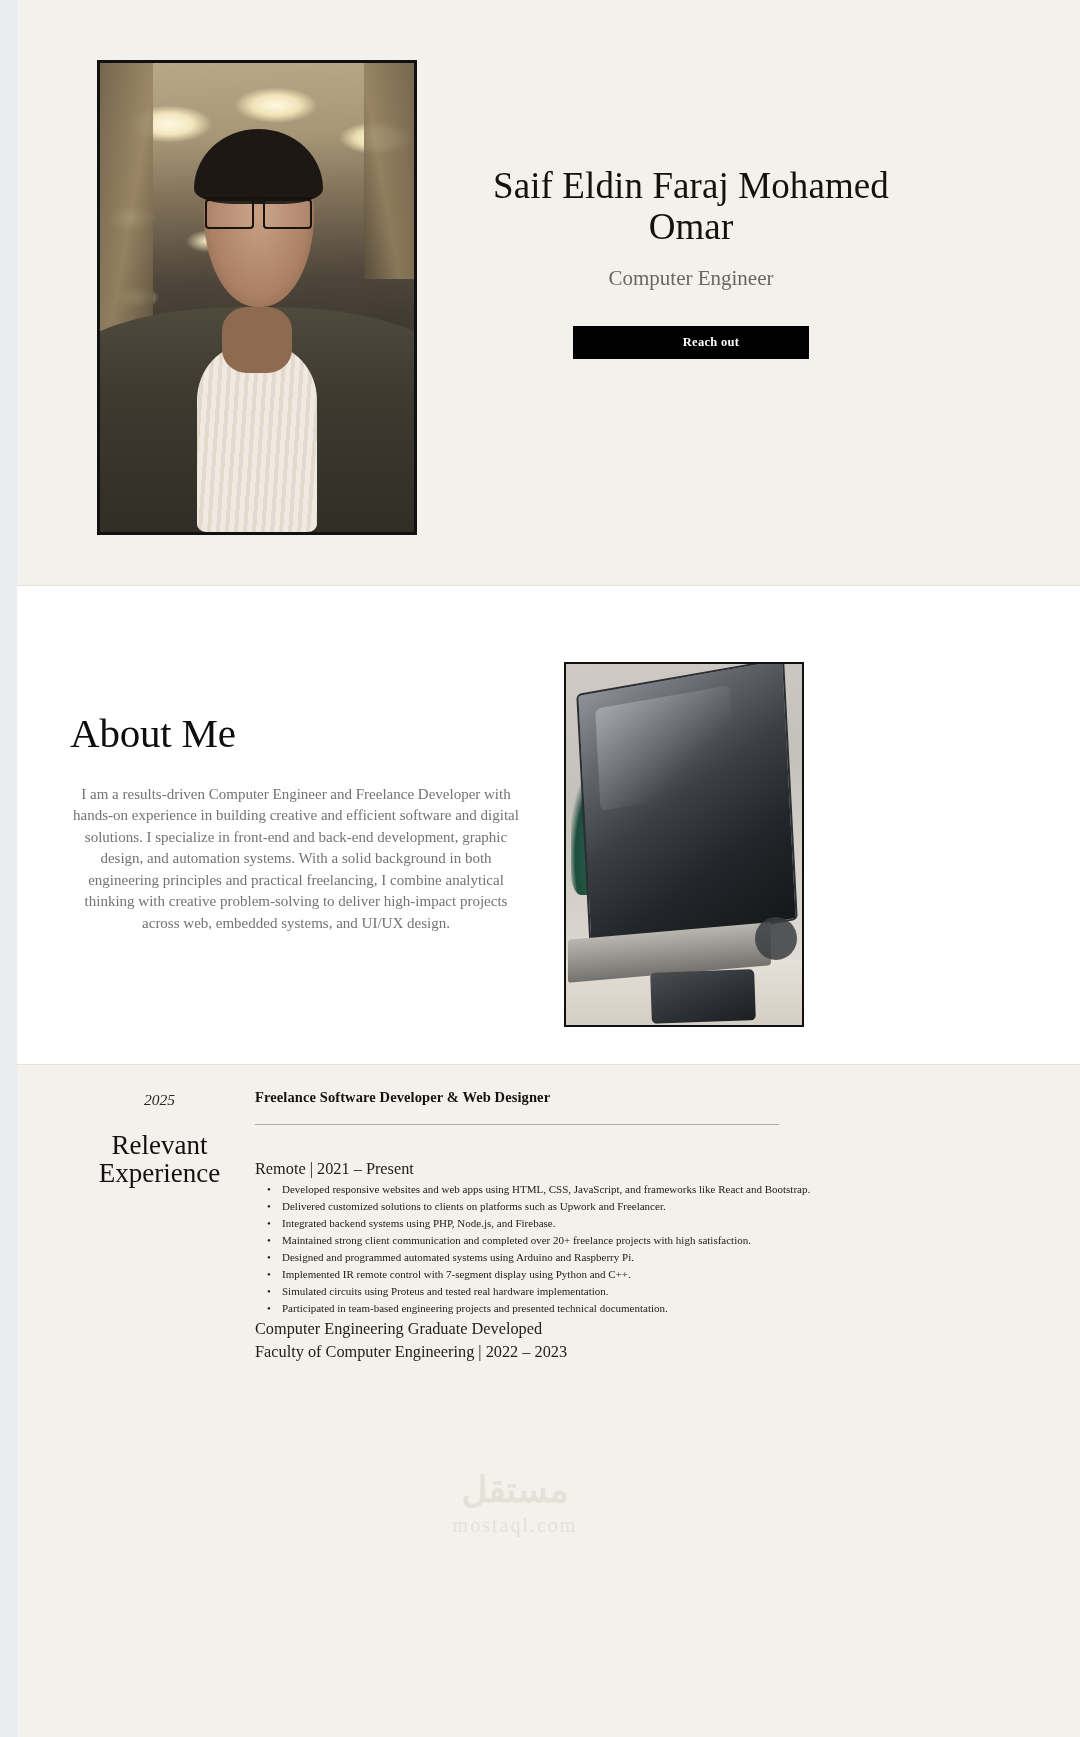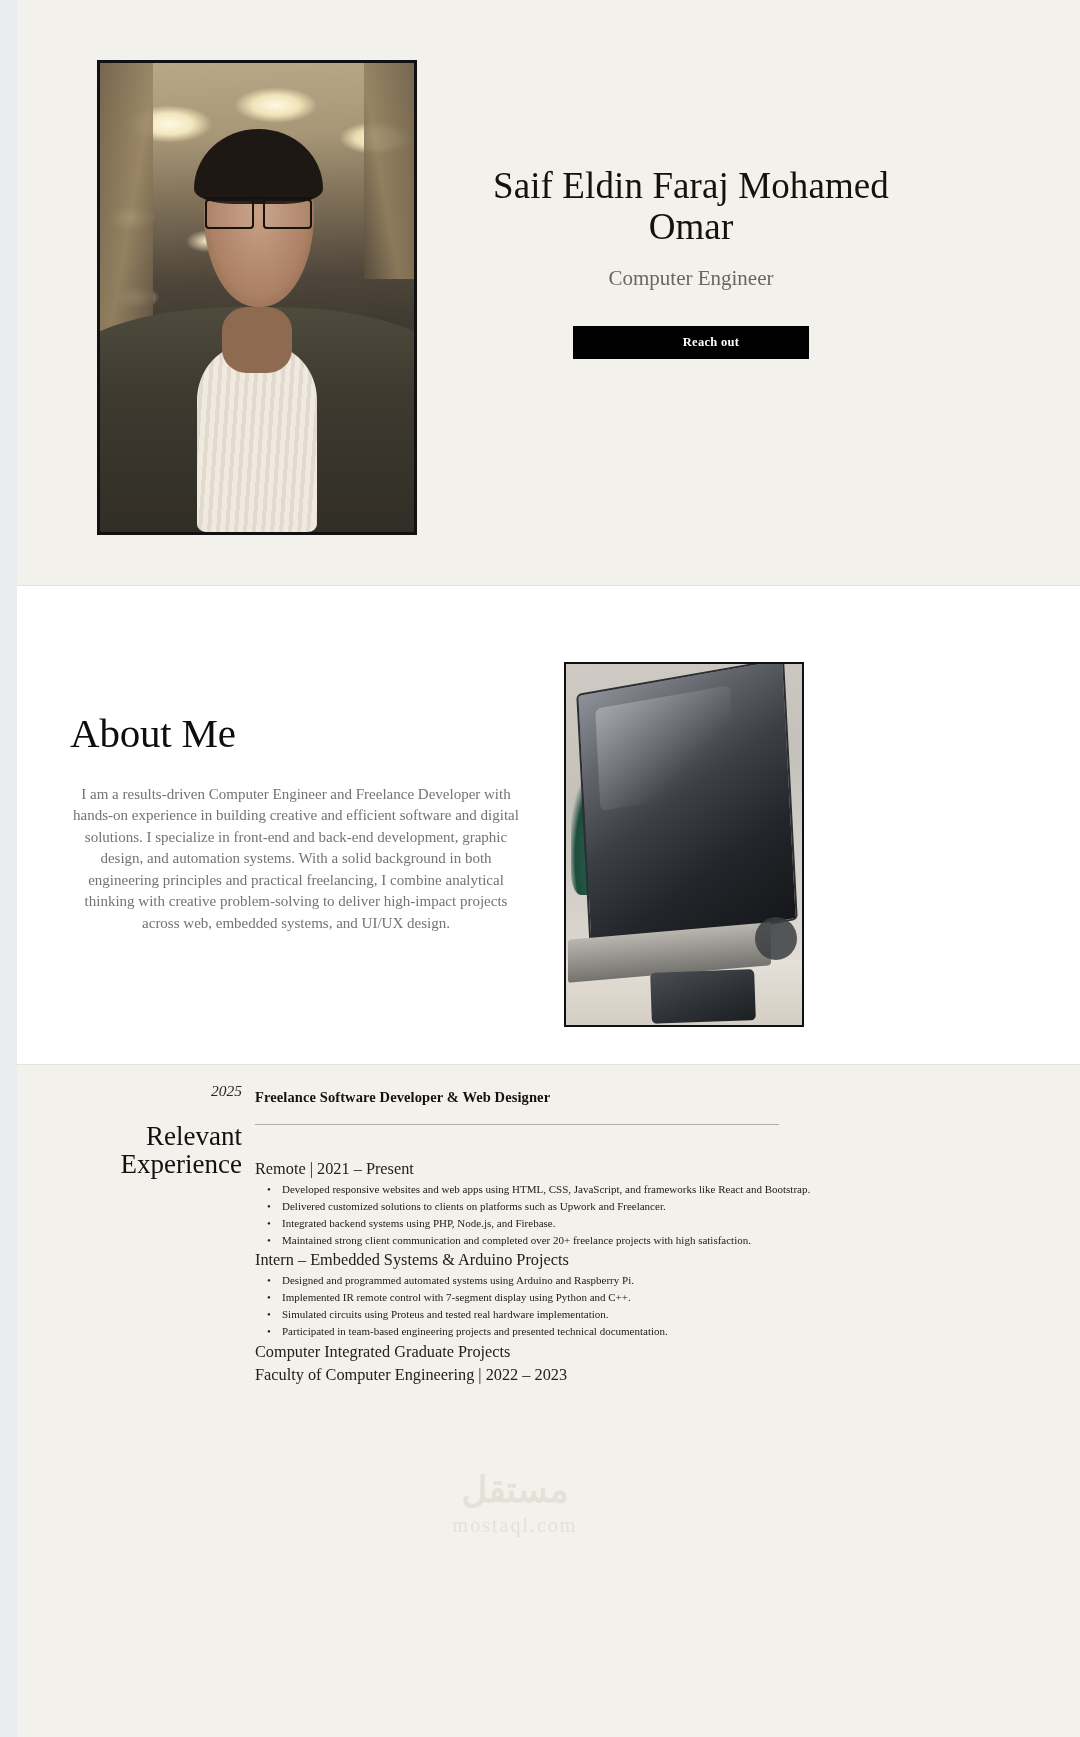--- a/index.html
+++ b/index.html
@@ -208,23 +208,23 @@
   .experience {
     position: relative;
     width: 1063px;
     height: 673px;
     background: #f3f1ec;
     border-top: 1px solid #e6e3dc;
   }
   .exp-left {
     position: absolute;
     left: 60px;
-    top: 17px;
+    top: 26px;
     width: 165px;
-    text-align: right;
+    text-align: center;
   }
   .exp-year {
     font-size: 15.5px;
     font-style: italic;
     color: #2a2724;
   }
   .exp-heading {
     margin-top: 22px;
     font-size: 27px;
     line-height: 1.05;
@@ -348,31 +348,30 @@
         <div class="job-meta">Remote | 2021 – Present</div>
         <ul class="job-list">
           <li>Developed responsive websites and web apps using HTML, CSS, JavaScript, and frameworks like React and Bootstrap.</li>
           <li>Delivered customized solutions to clients on platforms such as Upwork and Freelancer.</li>
           <li>Integrated backend systems using PHP, Node.js, and Firebase.</li>
           <li>Maintained strong client communication and completed over 20+ freelance projects with high satisfaction.</li>
         </ul>
       </div>
 
       <div>
-        <div class="job-meta tight">Intern – Embedded Systems &amp; Arduino Projects</div>
         <ul class="job-list">
           <li>Designed and programmed automated systems using Arduino and Raspberry Pi.</li>
           <li>Implemented IR remote control with 7-segment display using Python and C++.</li>
           <li>Simulated circuits using Proteus and tested real hardware implementation.</li>
           <li>Participated in team-based engineering projects and presented technical documentation.</li>
         </ul>
       </div>
 
       <div>
-        <div class="job-meta tight">Computer Integrated Graduate Projects</div>
+        <div class="job-meta tight">Computer Engineering Graduate Developed</div>
         <div class="job-meta tight">Faculty of Computer Engineering | 2022 – 2023</div>
       </div>
 
     </div>
   </section>
 
   <div class="watermark">
     <div class="wm-ar">مستقل</div>
     <div class="wm-en">mostaql.com</div>
   </div>

